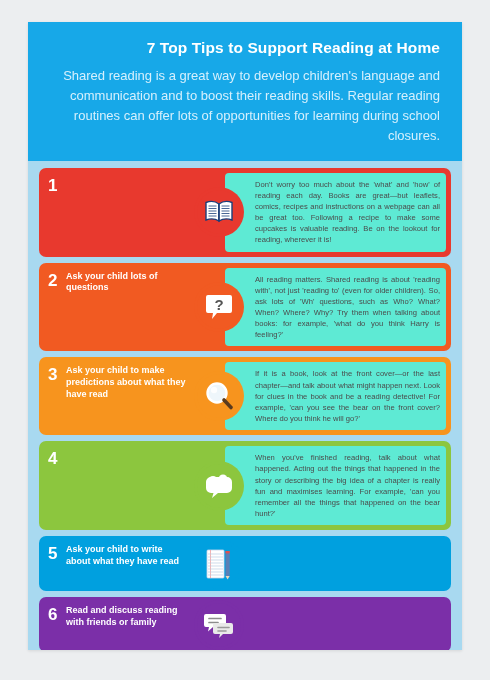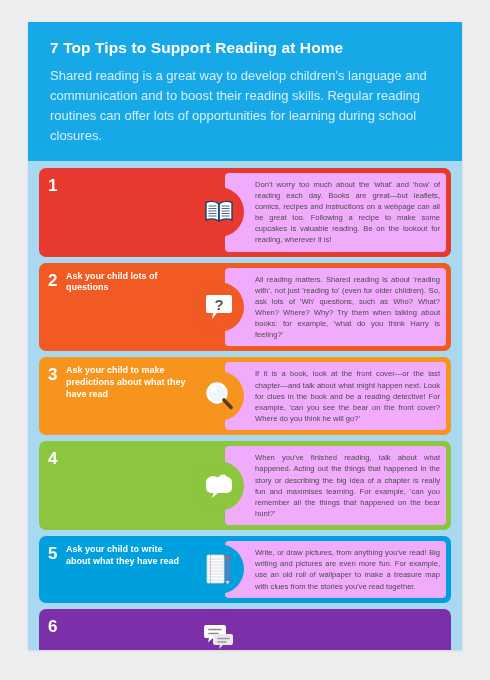--- a/index.html
+++ b/index.html
@@ -14,20 +14,21 @@
     left: 28px; top: 22px;
     width: 434px; height: 628px;
     background: #ffffff;
     box-shadow: 0 1px 3px rgba(0,0,0,0.10);
     overflow: hidden;
   }
   
   #header {
     background: #17a8e8;
     padding: 17px 22px 14px 22px;
+    text-align: right;
   }
   #header h1 {
     color: #ffffff;
     font-size: 15.5px;
     font-weight: bold;
     letter-spacing: 0.1px;
     margin-bottom: 9px;
   }
   #header p {
     color: #d6f0fd;
@@ -85,21 +86,21 @@
   .icon-circle {
     width: 44px; height: 44px;
     border-radius: 50%;
     display: flex;
     align-items: center;
     justify-content: center;
     position: relative;
   }
   .tip-body {
     flex: 1;
-    background: #f0abfc;
+    background: #5eead4;
     margin: 5px 5px 5px -22px;
     border-radius: 4px;
     padding: 6px 6px 6px 30px;
     display: flex;
     align-items: center;
     position: relative;
     z-index: 1;
   }
   .tip-body p {
     color: #4b4b4b;
@@ -219,27 +220,25 @@
                 <line x1="4" y1="21" x2="19" y2="21"></line>
           <line x1="4" y1="24" x2="19" y2="24"></line>
                 <line x1="4" y1="27" x2="19" y2="27"></line>
         </g>
         <rect x="21.5" y="3" width="4.2" height="25" fill="#5b7fb5"></rect>
         <polygon points="21.5,28 25.7,28 23.6,31.5" fill="#f2d6b8"></polygon>
         <rect x="21.5" y="3" width="4.2" height="2.4" fill="#e05252"></rect>
       </svg>
           </div>
         </div>
-        <div class="tip-body">
-          <p>Write, or draw pictures, from anything you've read! Big writing and pictures are even more fun. For example, use an old roll of wallpaper to make a treasure map with clues from the stories you've read together.</p>
-        </div>
       </div>
       <div class="tip" style="background: rgb(123, 47, 168);">
         <div class="tip-left">
           <div class="tip-num">6</div>
+          <div class="tip-title">Read and discuss reading with friends or family</div>
         </div>
         <div class="tip-icon">
           <div class="icon-circle" style="background: rgb(123, 47, 168); box-shadow: rgb(123, 47, 168) 0px 0px 0px 3px;">
             <svg width="32" height="28" viewBox="0 0 32 28" xmlns="http://www.w3.org/2000/svg">
         <path d="M2 3 H20 A2 2 0 0 1 22 5 V14 A2 2 0 0 1 20 16 H9 L4 20.5 L5 16 H2 A2 2 0 0 1 0 14 V5 A2 2 0 0 1 2 3 Z" fill="#ffffff" transform="translate(1,0)"></path>
         <g stroke="#8c8c8c" stroke-width="1.7" stroke-linecap="round">
           <line x1="6" y1="7.5" x2="18" y2="7.5"></line>
           <line x1="6" y1="11.5" x2="15" y2="11.5"></line>
         </g>
         <path d="M14 12 H30 A2 2 0 0 1 32 14 V21 A2 2 0 0 1 30 23 H22 L18 27 L19 23 H14 A2 2 0 0 1 12 21 V14 A2 2 0 0 1 14 12 Z" fill="#e9e9e9" transform="translate(-2,0)"></path>

